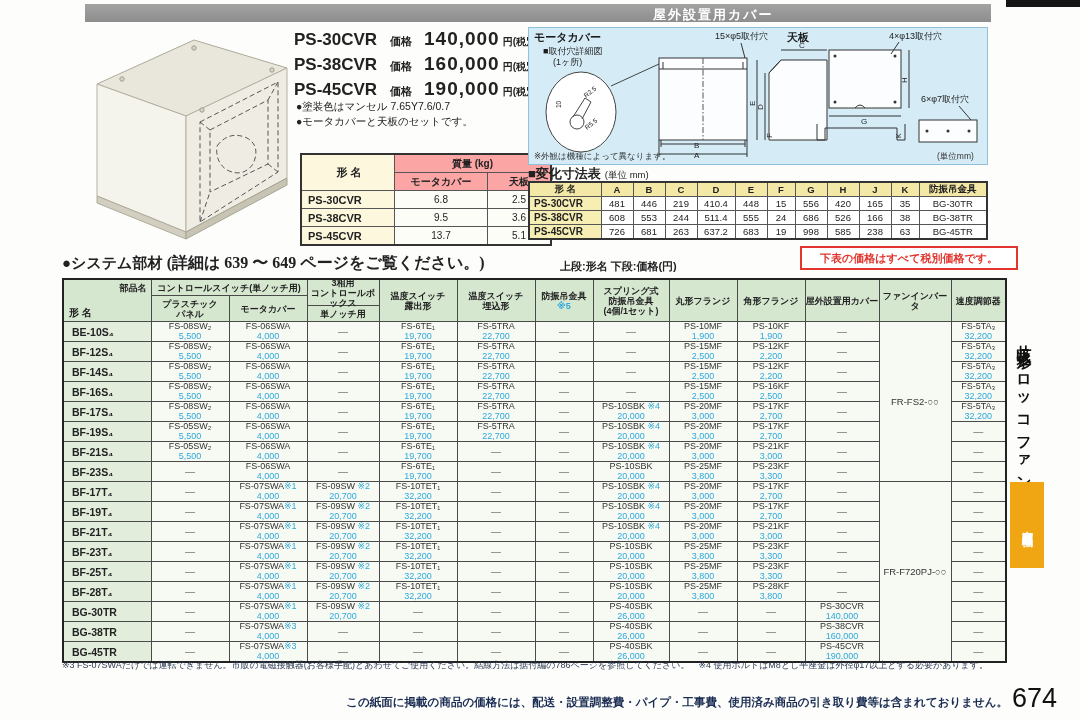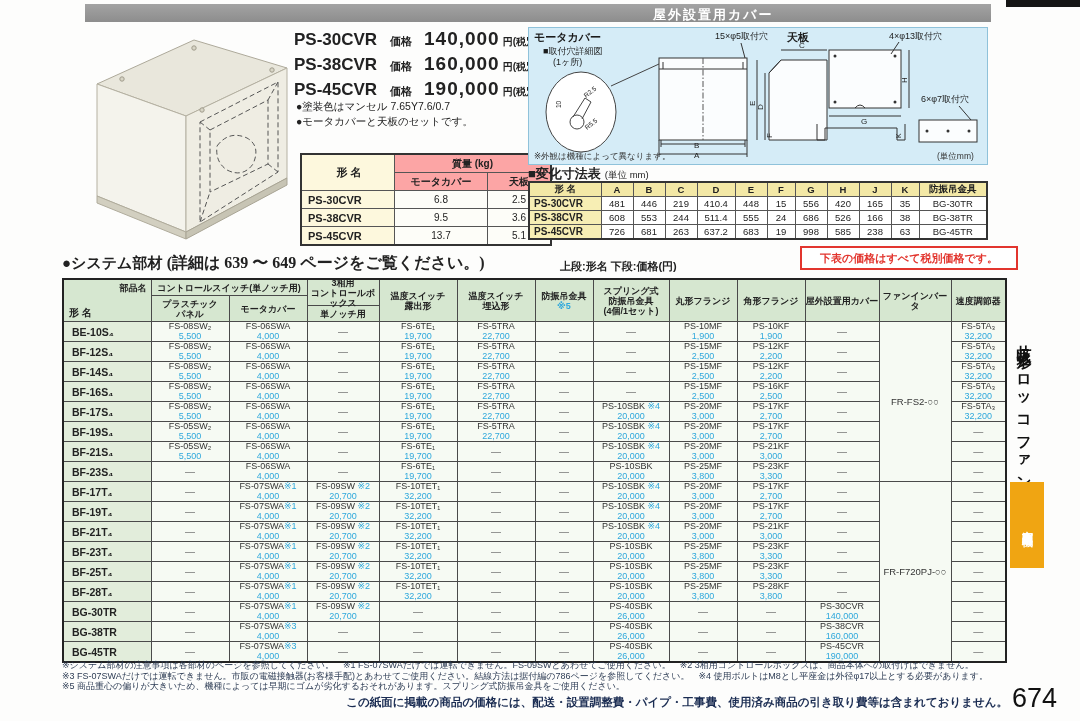--- a/index.html
+++ b/index.html
@@ -914,23 +914,21 @@
         <td>
           <div class="cell-m">PS-45CVR</div>
           <div class="cell-p">190,000</div>
         </td>
         <td class="dash">―</td>
       </tr>
     </tbody>
 </table>
 
 <div class="footnotes">
-    <div>※システム部材の注意事項は各部材のページを参照してください。　※1 FS-07SWAだけでは運転できません。FS-09SWとあわせてご使用ください。　※2 3相用コントロールボックスは、商品本体への取付けはできません。</div>
     <div>※3 FS-07SWAだけでは運転できません。市販の電磁接触器(お客様手配)とあわせてご使用ください。結線方法は据付編の786ページを参照してください。　※4 使用ボルトはM8とし平座金は外径φ17以上とする必要があります。</div>
-    <div>※5 商品重心の偏りが大きいため、機種によっては早期にゴムが劣化するおそれがあります。スプリング式防振吊金具をご使用ください。</div>
   </div>
 
 <div class="bottom-line">この紙面に掲載の商品の価格には、配送・設置調整費・パイプ・工事費、使用済み商品の引き取り費等は含まれておりません。</div>
 <div class="page-num">674</div>
 
 <div class="side-vert">片吸込形シロッコファン</div>
 <div class="orange-tab">
   <span>空調用送風機</span>
 </div>
 

